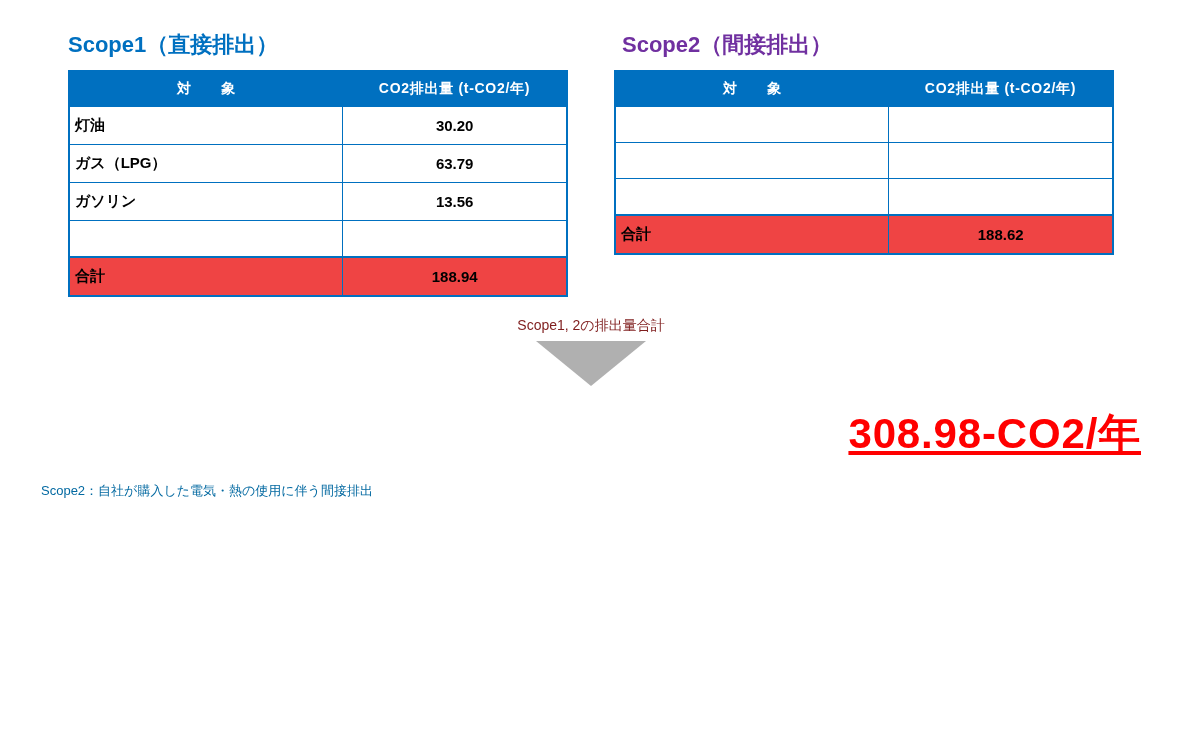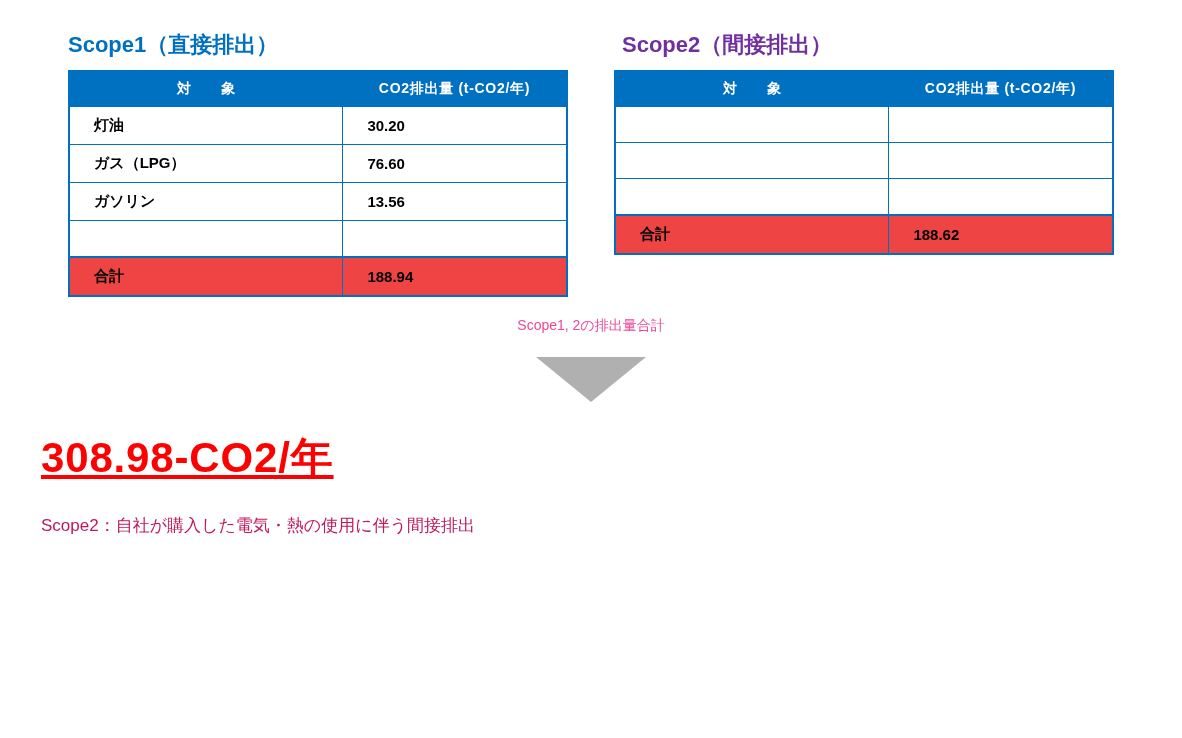--- a/index.html
+++ b/index.html
@@ -61,33 +61,33 @@
       background-color: #0070c0;
       color: #ffffff;
       text-align: center;
       padding: 8px 12px;
       font-size: 14px;
       font-weight: bold;
       letter-spacing: 0.05em;
     }
 
     .scope-table td {
-      padding: 9px 24px;
+      padding: 9px 5px;
       font-size: 15px;
       font-weight: bold;
       border: 1px solid #0070c0;
     }
 
     .scope-table td.label-cell {
       text-align: left;
       width: 55%;
     }
 
     .scope-table td.value-cell {
-      text-align: left;
+      text-align: center;
       width: 45%;
     }
 
     .scope-table tr.empty-row td {
       height: 36px;
     }
 
     .scope-table tr.total-row td {
       border-top: 2px solid #0070c0;
       background-color: #ef4444;
@@ -95,35 +95,35 @@
 
     .arrow-section {
       display: flex;
       flex-direction: column;
       align-items: center;
       margin: 20px 0 10px 0;
     }
 
     .arrow-label {
       font-size: 14px;
-      color: #ec4899;
-      margin-bottom: 22px;
+      color: #7f1d1d;
+      margin-bottom: 6px;
     }
 
     .arrow-down {
       width: 0;
       height: 0;
       border-left: 55px solid transparent;
       border-right: 55px solid transparent;
       border-top: 45px solid #b0b0b0;
     }
 
     .total-section {
-      text-align: left;
-      margin: 28px 0;
+      text-align: right;
+      margin: 20px 0;
     }
 
     .total-value {
       font-size: 42px;
       font-weight: bold;
       color: #ff0000;
       text-decoration: underline;
       letter-spacing: 0.02em;
     }
 
@@ -133,22 +133,22 @@
       flex-direction: column;
       gap: 6px;
     }
 
     .note-scope1 {
       color: #0070c0;
       font-size: 15px;
     }
 
     .note-scope2 {
-      color: #be185d;
-      font-size: 17px;
+      color: #0369a1;
+      font-size: 13px;
     }
   </style>
 </head>
 <body>
 
 <div class="container">
 
   <div class="tables-row">
 
     <div class="scope-block">
@@ -160,21 +160,21 @@
             <th>CO2排出量 (t-CO2/年)</th>
           </tr>
         </thead>
         <tbody id="scope1-body">
         <tr>
       <td class="label-cell">灯油</td>
       <td class="value-cell">30.20</td>
     </tr>
             <tr>
       <td class="label-cell">ガス（LPG）</td>
-      <td class="value-cell">76.60</td>
+      <td class="value-cell">63.79</td>
     </tr>
             <tr>
       <td class="label-cell">ガソリン</td>
       <td class="value-cell">13.56</td>
     </tr>
             <tr class="empty-row">
       <td class="label-cell"></td>
       <td class="value-cell"></td>
     </tr>
             <tr class="total-row">

